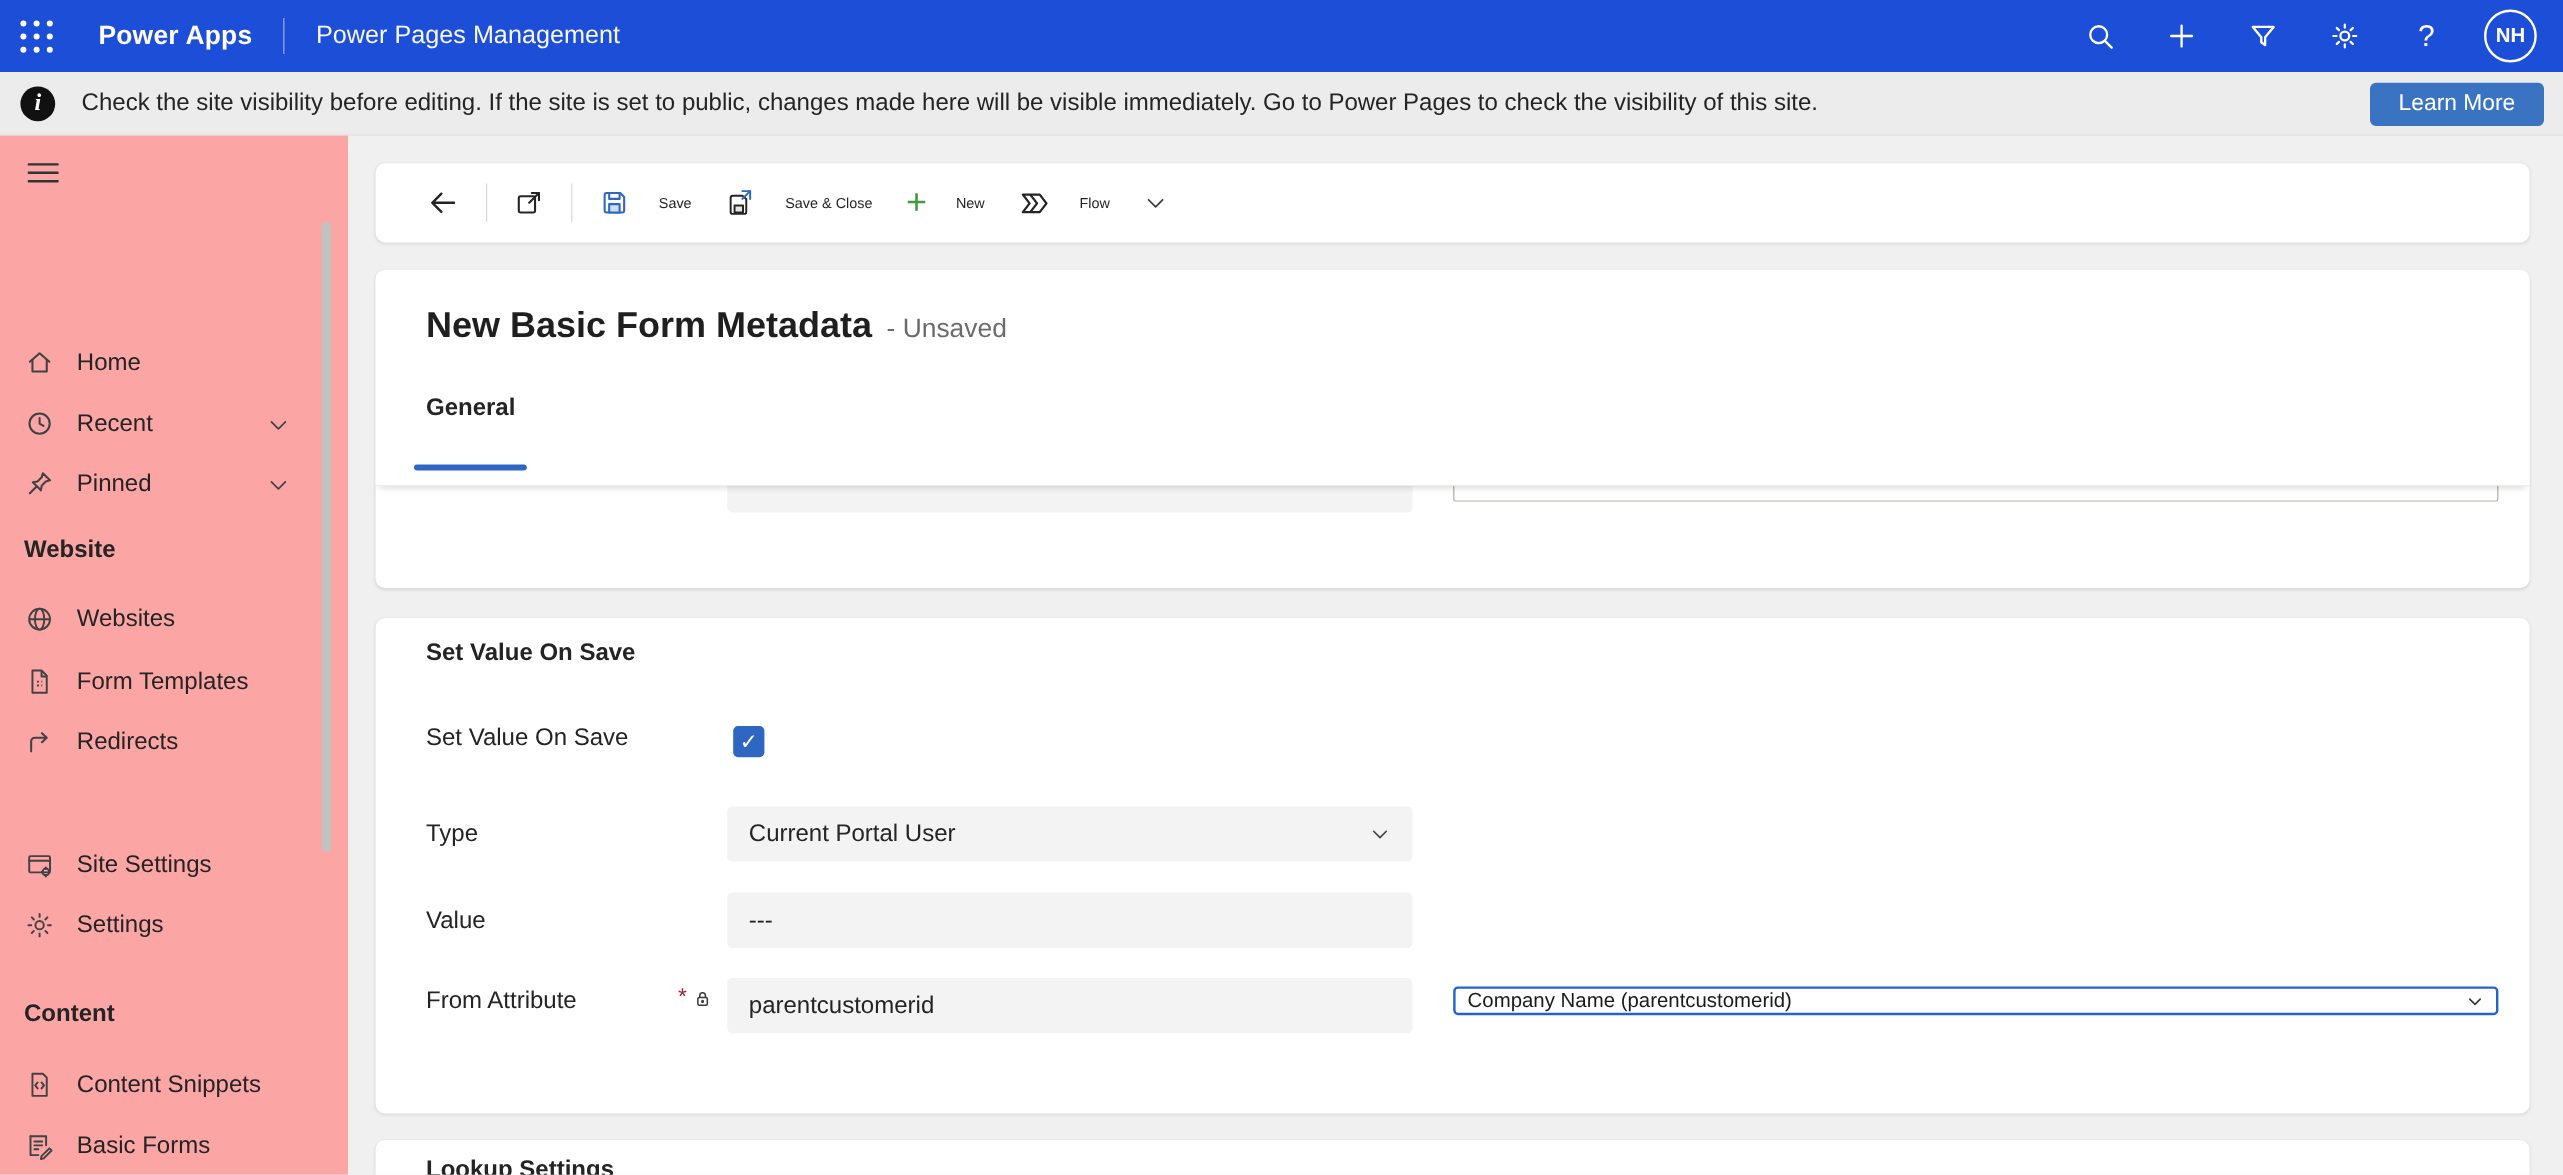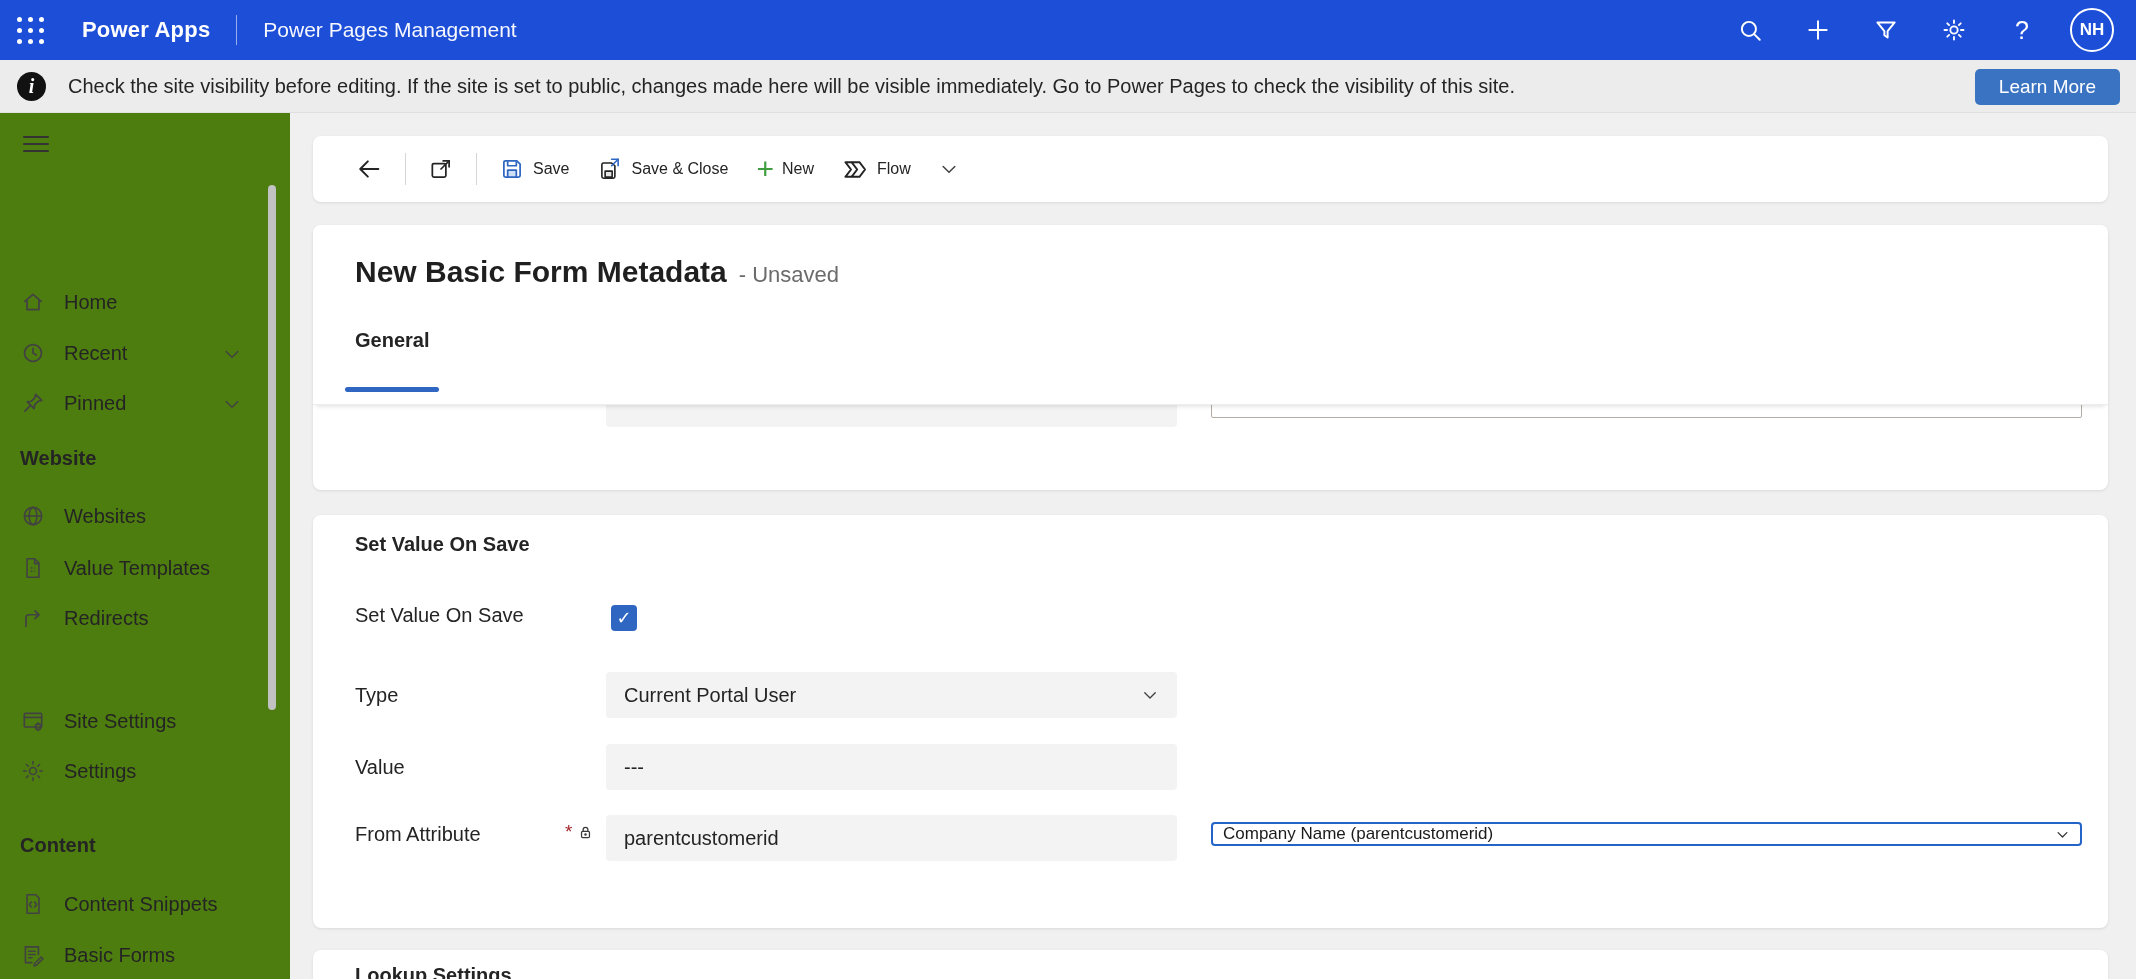--- a/index.html
+++ b/index.html
@@ -40,21 +40,21 @@
   }
   .banner-text { font-size:20px; color:#242424; }
   .learn-more {
     position:absolute; right:16px; top:9px; height:36px; padding:0 24px;
     background:#3973c2; color:#fff; font-size:19px; border:none; border-radius:5px;
     display:flex; align-items:center; cursor:pointer; font-family:inherit;text-align:right;
   }
   
   .sidebar {
     position:absolute; left:0; top:113px; width:290px; height:866px;
-    background:#4d7c0f;
+    background:#fca5a5;
   }
   .hamburger { position:absolute; left:16px; top:14px; width:40px; height:34px; display:flex; align-items:center; justify-content:center; cursor:pointer; }
   .nav-item {
     position:absolute; left:0; width:264px; height:40px;
     display:flex; align-items:center; cursor:pointer;
   }
   .nav-ico { width:26px; height:26px; margin-left:20px; display:flex; align-items:center; justify-content:center; }
   .nav-label { font-size:20px; margin-left:18px; color:#242424; white-space:nowrap; }
   .nav-chevron { position:absolute; left:222px; top:11px; }
   .nav-header { position:absolute; left:20px; font-size:20px; font-weight:700; color:#242424; }
@@ -63,21 +63,21 @@
     background:#c2c2c2; border-radius:4px; cursor:pointer;
   }
   
   .card {
     position:absolute; left:313px; width:1795px; background:#fff;
     border-radius:8px; box-shadow:0 1px 3px rgba(0,0,0,.10);
   }
   
   .cmdbar { top:136px; height:66px; display:flex; align-items:center; padding-left:28px; }
   .cmd-btn { display:flex; align-items:center; height:46px; padding:0 14px; border-radius:4px; cursor:pointer; }
-  .cmd-label { font-size:16px; color:#242424; margin-left:8px; white-space:nowrap; }
+  .cmd-label { font-size:12px; color:#242424; margin-left:24px; white-space:nowrap; }
   .cmd-divider { width:1px; height:32px; background:#d6d6d6; margin:0 8px; }
   .plus-glyph { font-size:30px; color:#3f9c3f; font-weight:400; line-height:26px; }
   
   .record-card { top:225px; height:265px; }
   .record-head { position:relative; height:180px; border-bottom:1px solid #ededed; box-shadow:0 4px 5px -3px rgba(0,0,0,.14); border-radius:8px 8px 0 0; background:#fff; z-index:2; }
   .record-title-row { position:absolute; left:42px; top:30px; display:flex; align-items:baseline; }
   .record-title { font-size:30px; font-weight:600; color:#1f1f1f; }
   .record-status { font-size:22px; color:#6b6b6b; margin-left:12px; }
   .tab { position:absolute; left:28px; top:104px; padding:0 14px; cursor:pointer; }
   .tab-label { font-size:20px; font-weight:600; color:#242424; }
@@ -238,21 +238,21 @@
   </div>
 
   <div class="nav-item" style="top:435px">
     <span class="nav-ico">
       <svg width="26" height="26" viewBox="0 0 24 24" fill="none" stroke="#424242" stroke-width="1.5" stroke-linejoin="round">
           <path d="M6.5 3.5h7l4 4v13h-11z"></path>
           <path d="M13.5 3.5V8h4"></path>
           <path d="M10 12h4M10 15h4" stroke-dasharray="1.5 1.8"></path>
         </svg>
     </span>
-    <span class="nav-label">Value Templates</span>
+    <span class="nav-label">Form Templates</span>
   </div>
 
   <div class="nav-item" style="top:485px">
     <span class="nav-ico">
       <svg width="26" height="26" viewBox="0 0 24 24" fill="none" stroke="#424242" stroke-width="1.6" stroke-linecap="round" stroke-linejoin="round">
           <path d="M5.5 19.5V12a3 3 0 013-3H17"></path>
           <path d="M13.8 5.5L17.5 9l-3.7 3.5"></path>
         </svg>
     </span>
     <span class="nav-label">Redirects</span>

